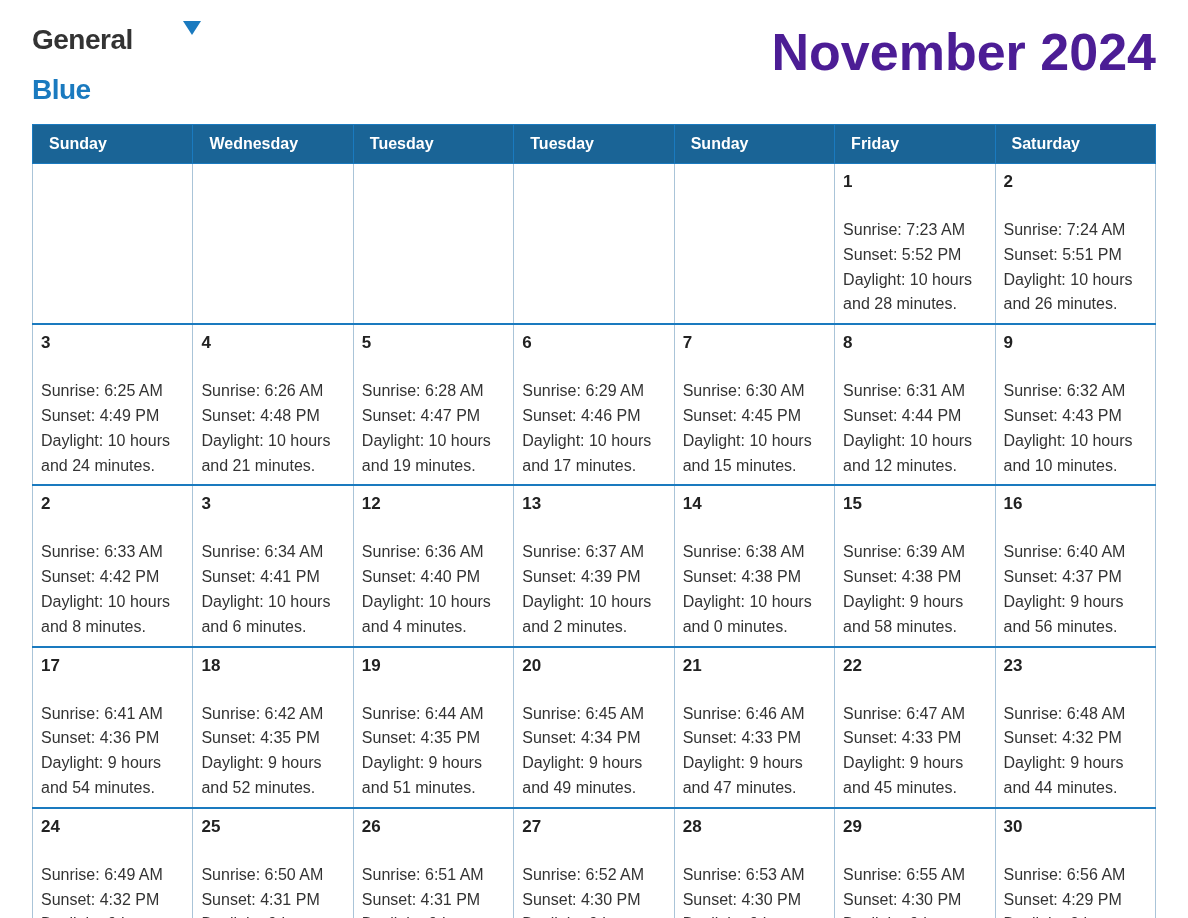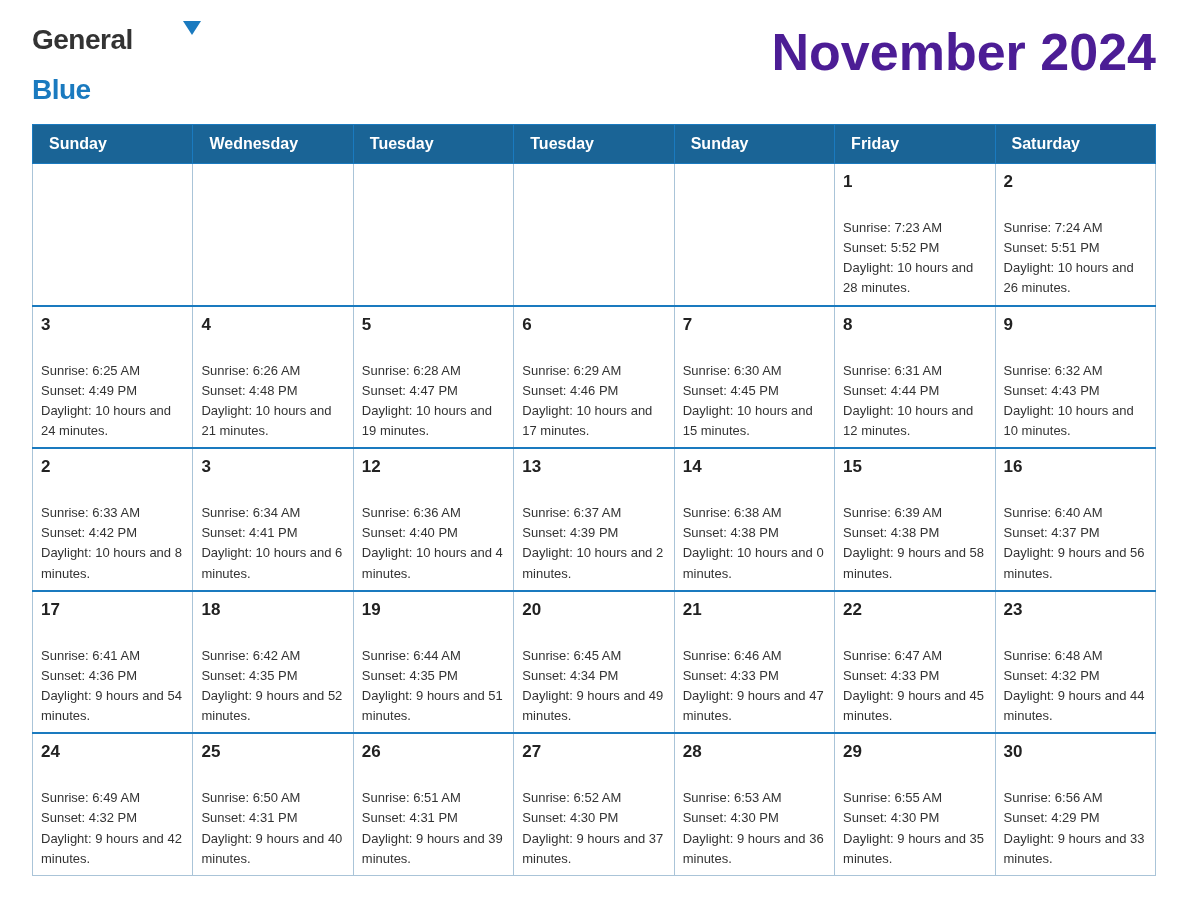--- a/index.html
+++ b/index.html
@@ -83,21 +83,21 @@
       background: #fff;
       min-height: 100px;
     }
     .day-number {
       font-size: 17px;
       font-weight: bold;
       color: #222;
       margin-bottom: 4px;
     }
     .day-info {
-      font-size: 13px;
+      font-size: 16px;
       color: #333;
       line-height: 1.55;
       margin-top: 26px;
     }
     .empty-cell {
       background: #f9f9f9;
     }
     .row-divider td {
       border-top: 2px solid #1a7abf;
     }

